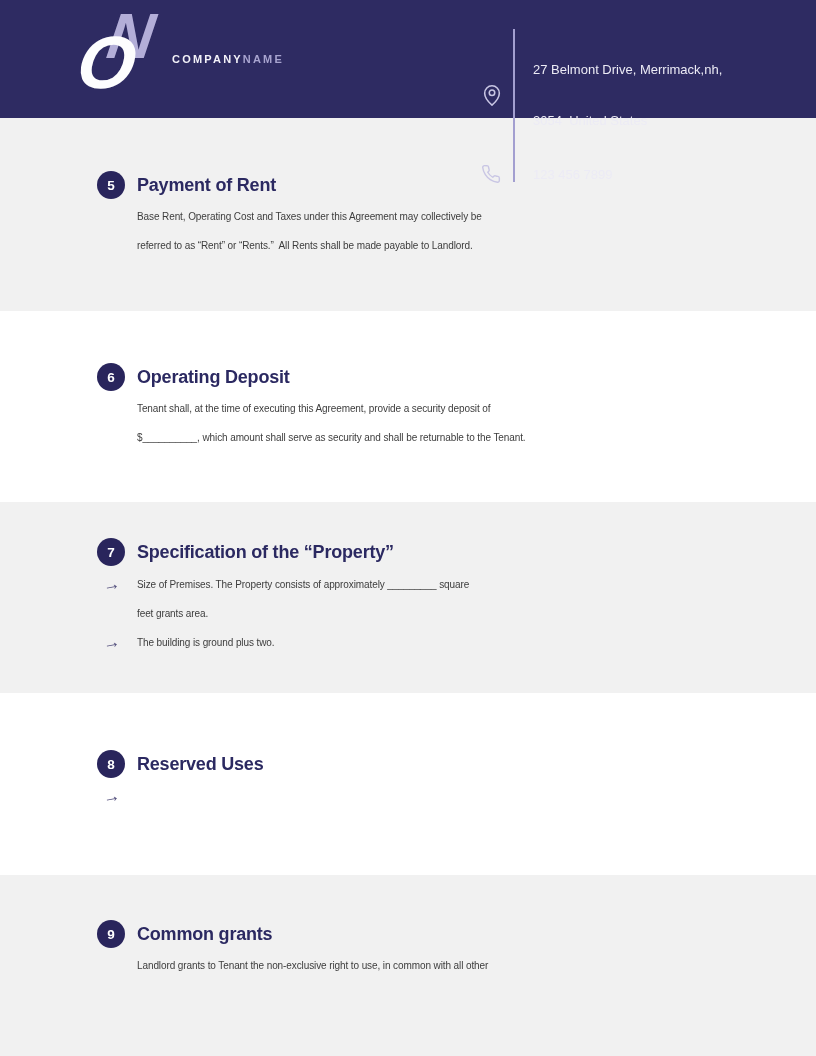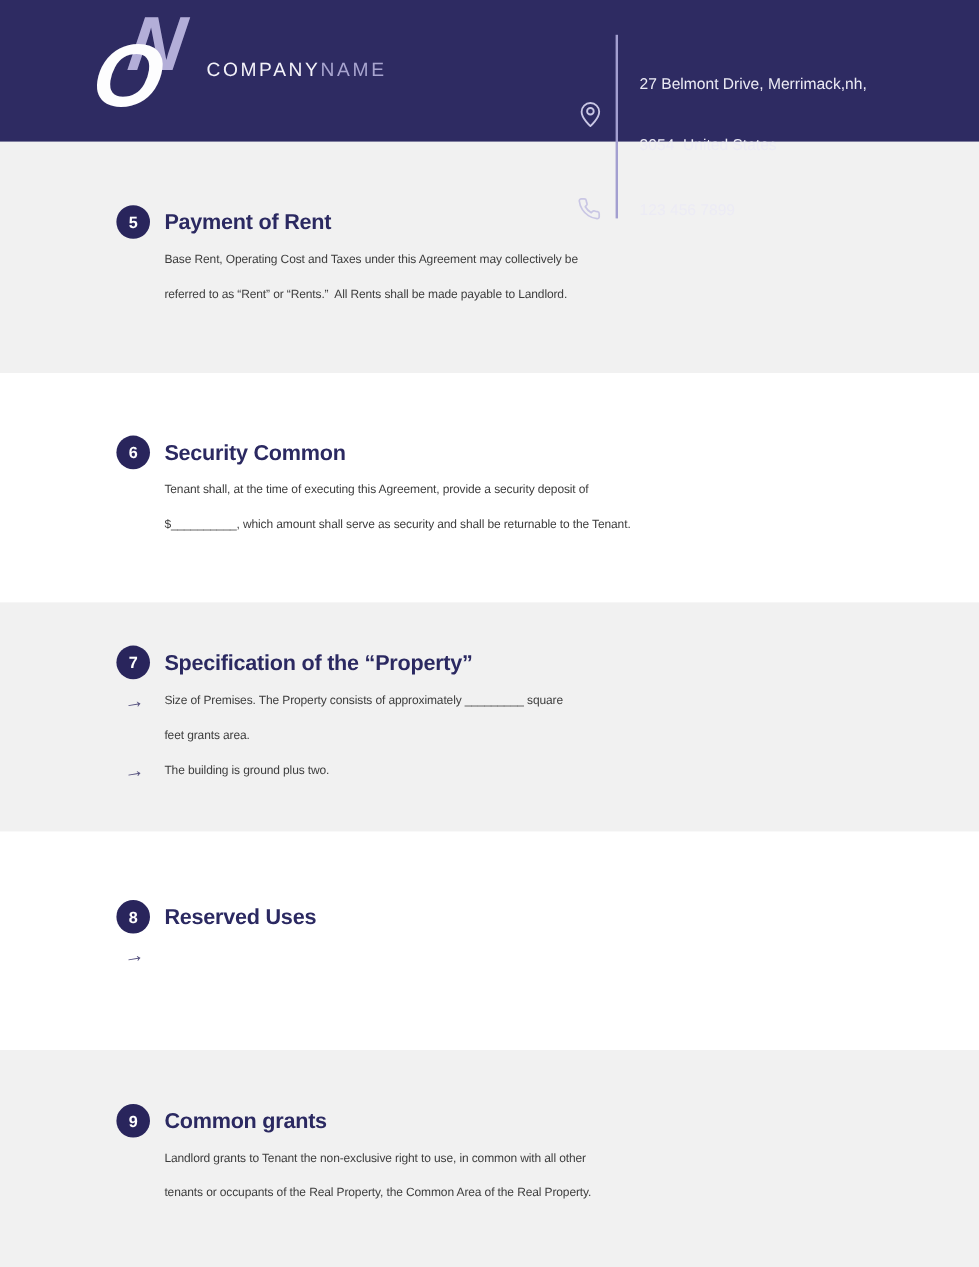--- a/index.html
+++ b/index.html
@@ -18,21 +18,21 @@
   .logo-o {
     position: absolute; left: 0; top: 12px;
     font-size: 74px; line-height: 80px; font-style: italic; font-weight: bold;
     color: var(--logo_o, #fdfdfe); z-index: 2; transform: skewX(-8deg);
   }
   .logo-n {
     position: absolute; left: 30px; top: -10px;
     font-size: 64px; line-height: 70px; font-style: italic; font-weight: bold;
     color: var(--lavender, #b3aed8); z-index: 1; transform: skewX(-8deg);
   }
-  .company-name { margin-left: 8px; font-size: 16px; letter-spacing: 2.2px; font-weight: 400;
+  .company-name { margin-left: 8px; font-size: 11px; letter-spacing: 2.2px; font-weight: 700;
     color: var(--company_part1_color, #f3f2f9); }
   .company-name .light { color: var(--company_part2_color, #a8a4cf); }
 
   .contact { position: absolute; left: 473px; top: 27px; display: flex; flex-direction: column; gap: 1px; }
   .contact-divider { position: absolute; left: 40px; top: 2px; bottom: 2px; width: 2px;
     background: var(--divider, #a39fd0); }
   .contact-row { display: flex; align-items: center; }
   .cicon { width: 60px; flex: none; padding-left: 8px; display: flex; align-items: center;
     color: var(--icon_stroke, #c9c6e4); }
   .ctext { font-size: 13px; color: var(--contact_text, #ecebf5); line-height: 17px; white-space: pre; }
@@ -112,21 +112,21 @@
     </div>
     <div class="body">
       <div class="line">Base Rent, Operating Cost and Taxes under this Agreement may collectively be</div>
       <div class="line">referred to as “Rent” or “Rents.”  All Rents shall be made payable to Landlord.</div>
     </div>
   </section>
 
   <section class="band band-6">
     <div class="heading-row">
       <span class="badge">6</span>
-      <h2 class="title">Security Common</h2>
+      <h2 class="title">Operating Deposit</h2>
     </div>
     <div class="body">
       <div class="line">Tenant shall, at the time of executing this Agreement, provide a security deposit of</div>
       <div class="line">$__________, which amount shall serve as security and shall be returnable to the Tenant.</div>
     </div>
   </section>
 
   <section class="band gray band-7">
     <div class="heading-row">
       <span class="badge">7</span>
@@ -161,17 +161,16 @@
     </div>
   </section>
 
   <section class="band gray band-9">
     <div class="heading-row">
       <span class="badge">9</span>
       <h2 class="title">Common grants</h2>
     </div>
     <div class="body">
       <div class="line">Landlord grants to Tenant the non-exclusive right to use, in common with all other</div>
-      <div class="line">tenants or occupants of the Real Property, the Common Area of the Real Property.</div>
     </div>
   </section>
 
 </div>
 
 </body></html>

